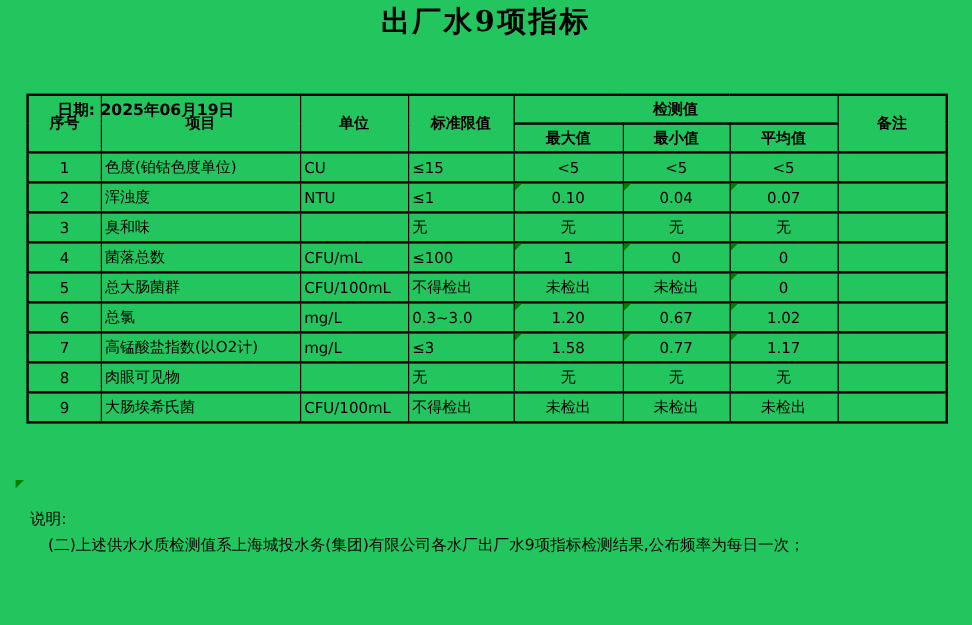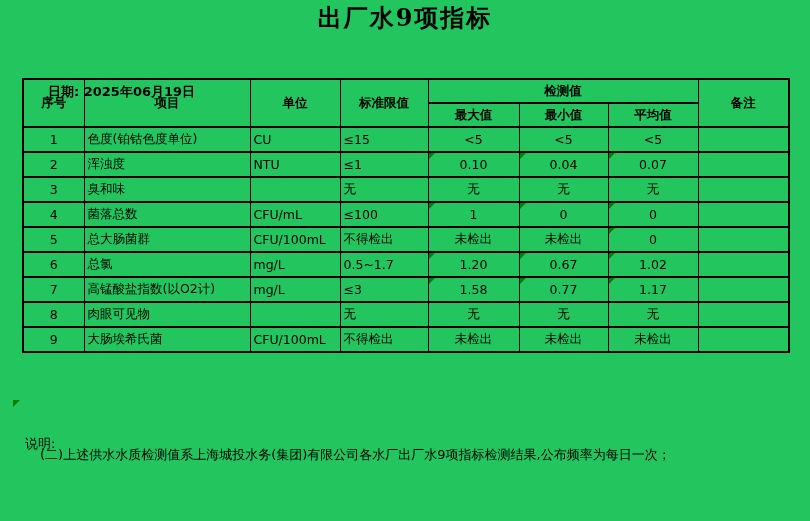--- a/index.html
+++ b/index.html
@@ -29,21 +29,21 @@
   .report td.center{text-align:center;}
   .report td.left{text-align:left;margin-top:32px;}
   .flag{
     position:absolute;left:0;top:0;width:0;height:0;
     border-top:6px solid #008000;border-right:6px solid transparent;
   }
   .stray-flag{
     position:absolute;left:13px;top:400px;width:0;height:0;
     border-top:7px solid #008000;border-right:7px solid transparent;
   }
-  .notes-title{position:absolute;left:25px;top:435px;font-size:13px;}
+  .notes-title{position:absolute;left:25px;top:424px;font-size:13px;}
   .notes{position:absolute;left:40px;top:446px;font-size:13px;line-height:18.5px;}
 </style>
 </head>
 <body>
 
 <div class="page">
 
   <div class="title">出厂水9项指标</div>
 
   <div class="date">日期: 2025年06月19日</div>
@@ -122,21 +122,21 @@
           <td class="left"><span>不得检出</span></td>
           <td class="center"><span>未检出</span></td>
           <td class="center"><span>未检出</span></td>
           <td class="center"><span class="flag"></span><span>0</span></td>
           <td class="center"><span></span></td>
         </tr>
         <tr>
           <td class="center"><span>6</span></td>
           <td class="left"><span>总氯</span></td>
           <td class="left"><span>mg/L</span></td>
-          <td class="left"><span>0.5~1.7</span></td>
+          <td class="left"><span>0.3~3.0</span></td>
           <td class="center"><span class="flag"></span><span>1.20</span></td>
           <td class="center"><span class="flag"></span><span>0.67</span></td>
           <td class="center"><span class="flag"></span><span>1.02</span></td>
           <td class="center"><span></span></td>
         </tr>
         <tr>
           <td class="center"><span>7</span></td>
           <td class="left"><span>高锰酸盐指数(以O2计)</span></td>
           <td class="left"><span>mg/L</span></td>
           <td class="left"><span>≤3</span></td>

